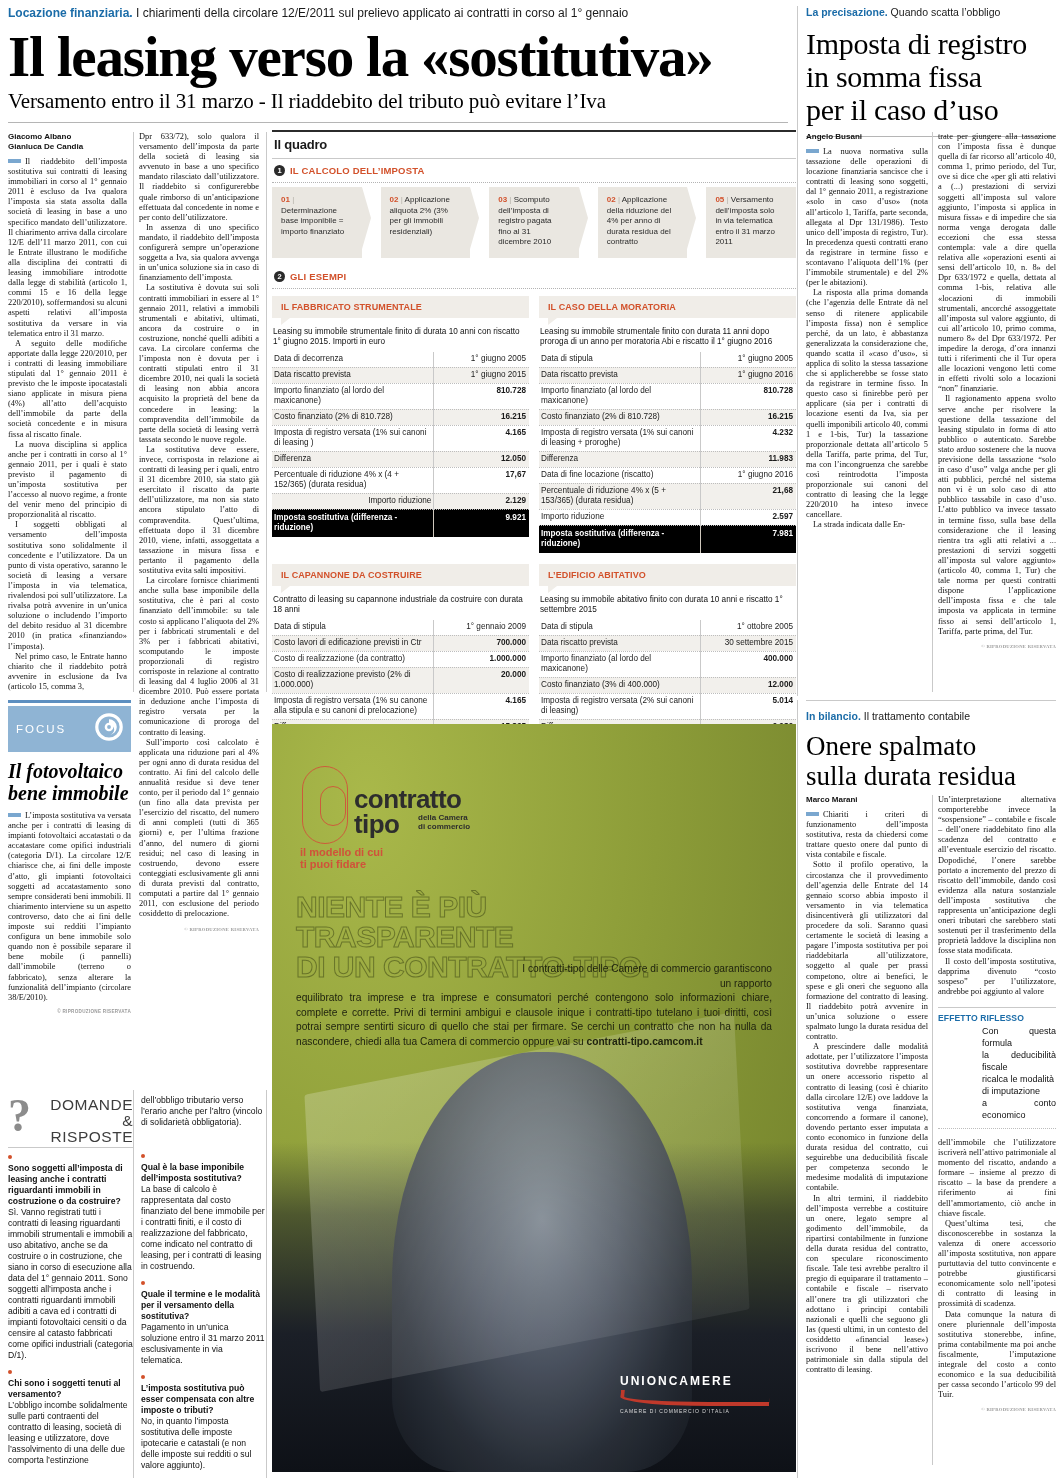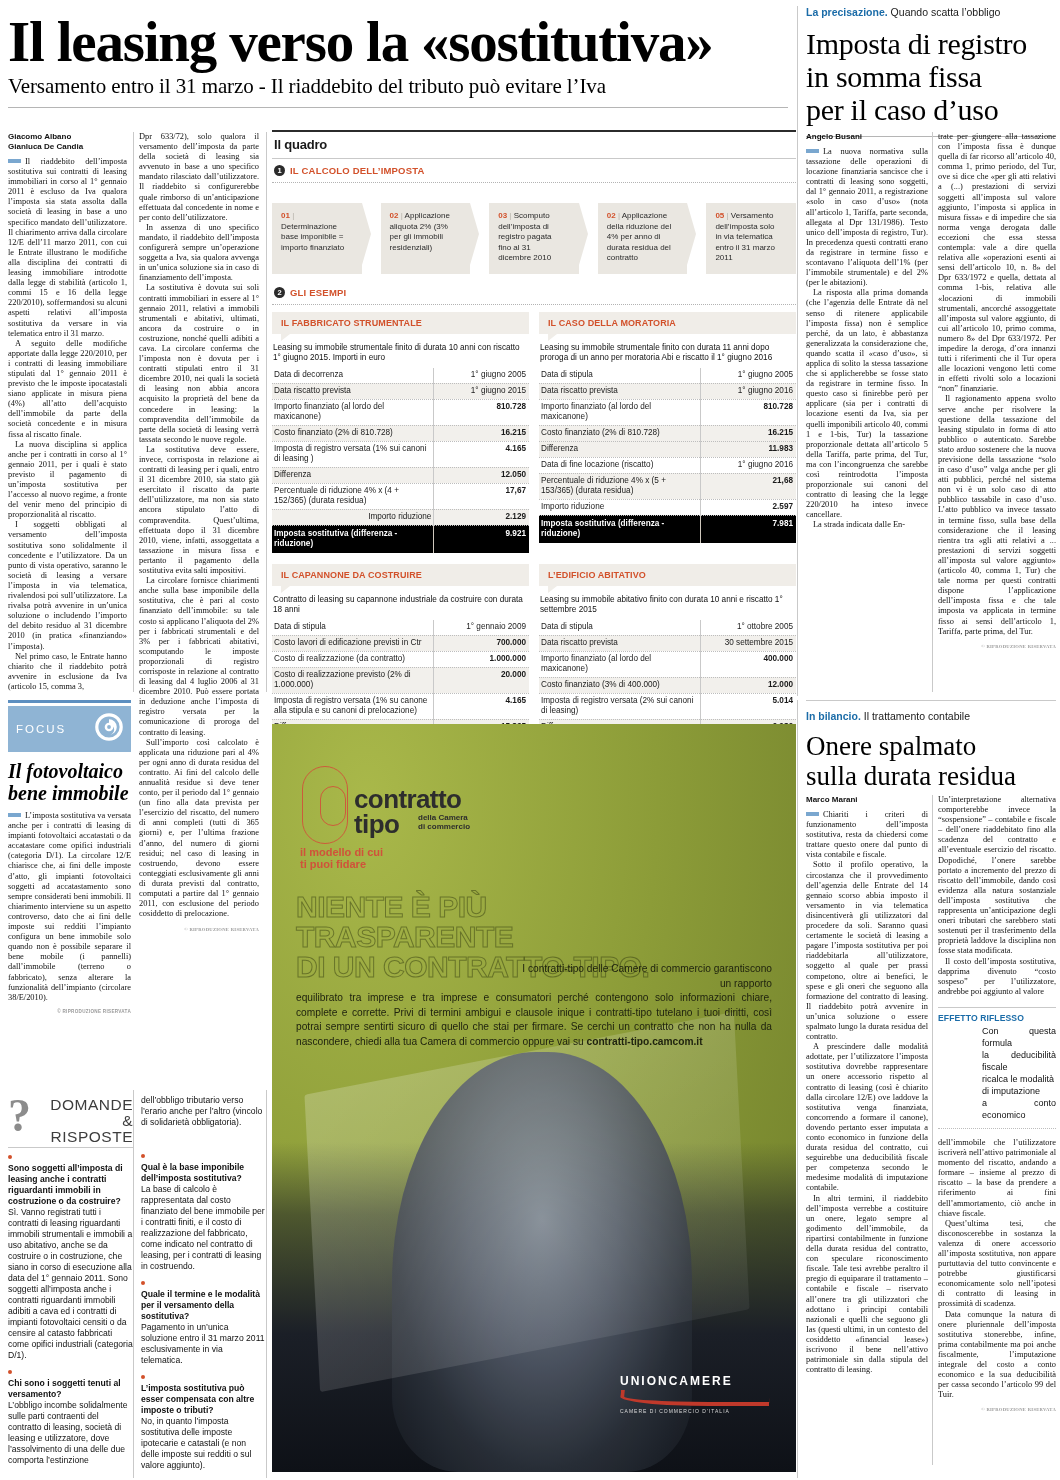--- a/index.html
+++ b/index.html
@@ -89,21 +89,21 @@
   .quadro-title { font-size:13px; font-weight:700; padding:5px 0 6px 2px; letter-spacing:-.2px; }
   .dashed { border-top:1px dotted #b3b3b3; }
   .sect-head { display:flex; align-items:center; gap:5px; padding:6px 0 6px 2px; }
   .circnum {
     width:11px; height:11px; border-radius:50%; background:#2b2b2b; color:#fff;
     font-size:7.5px; line-height:11px; text-align:center; font-weight:700;
   }
   .sect-lbl { color:#d2512b; font-size:9.5px; font-weight:700; letter-spacing:.2px; }
 
   
-  .steps { display:flex; gap:19px; margin-top:20px;border-radius:31px; }
+  .steps { display:flex; gap:19px; margin-top:4px;border-radius:31px; }
   .step {
     position:relative; background:#eae7e1; flex:1; padding:8px 14px 10px 9px;
     font-size:8px; line-height:10.5px; color:#2b2b2b; min-height:62px;
   }
   .step:after {
     content:""; position:absolute; right:-9px; top:0; width:0; height:0;
     border-top:31px solid transparent; border-bottom:31px solid transparent;
     border-left:9px solid #eae7e1; z-index:2;
   }
   .step:last-child:after { display:none; }
@@ -208,20 +208,23 @@
   .ef-lbl { font-family:"Liberation Sans", sans-serif; font-weight:700; font-size:8.6px; color:#1b6ca8; letter-spacing:.1px; }
   .ef-txt { font-family:"Liberation Sans", sans-serif; font-size:9px; line-height:12px; color:#111; margin-top:2px;margin-left:44px; }
   .ef-bot { border-top:1px dotted #bdbdbd; margin-top:7px; }
 </style>
 </head>
 <body>
 
 <div class="page">
 
   <div class="masthead">
+    <div class="mh-kicker">
+      <b>Locazione finanziaria.</b><span> I chiarimenti della circolare 12/E/2011 sul prelievo applicato ai contratti in corso al 1° gennaio</span>
+    </div>
     <div class="mh-title">Il leasing verso la «sostitutiva»</div>
     <div class="mh-sub">Versamento entro il 31 marzo - Il riaddebito del tributo può evitare l’Iva</div>
     <div class="mh-hr"></div>
   </div>
 
   <div class="rmast">
     <div class="mh-kicker">
       <b>La precisazione.</b><span> Quando scatta l’obbligo</span>
     </div>
     <div class="rmast-title">
@@ -424,20 +427,24 @@
                 <td class="val">1° giugno 2016</td>
               </tr>
           <tr>
                 <td>Importo finanziato (al lordo del maxicanone)</td>
                 <td class="val b">810.728</td>
               </tr>
           <tr class="alt">
                 <td>Costo finanziato (2% di 810.728)</td>
                 <td class="val b">16.215</td>
               </tr>
+          <tr>
+                <td>Imposta di registro versata (1% sui canoni di leasing + proroghe)</td>
+                <td class="val b">4.232</td>
+              </tr>
           <tr class="alt">
                 <td>Differenza</td>
                 <td class="val b">11.983</td>
               </tr>
           <tr>
                 <td>Data di fine locazione (riscatto)</td>
                 <td class="val">1° giugno 2016</td>
               </tr>
           <tr class="alt">
                 <td>Percentuale di riduzione 4% x (5 + 153/365) (durata residua)</td>

